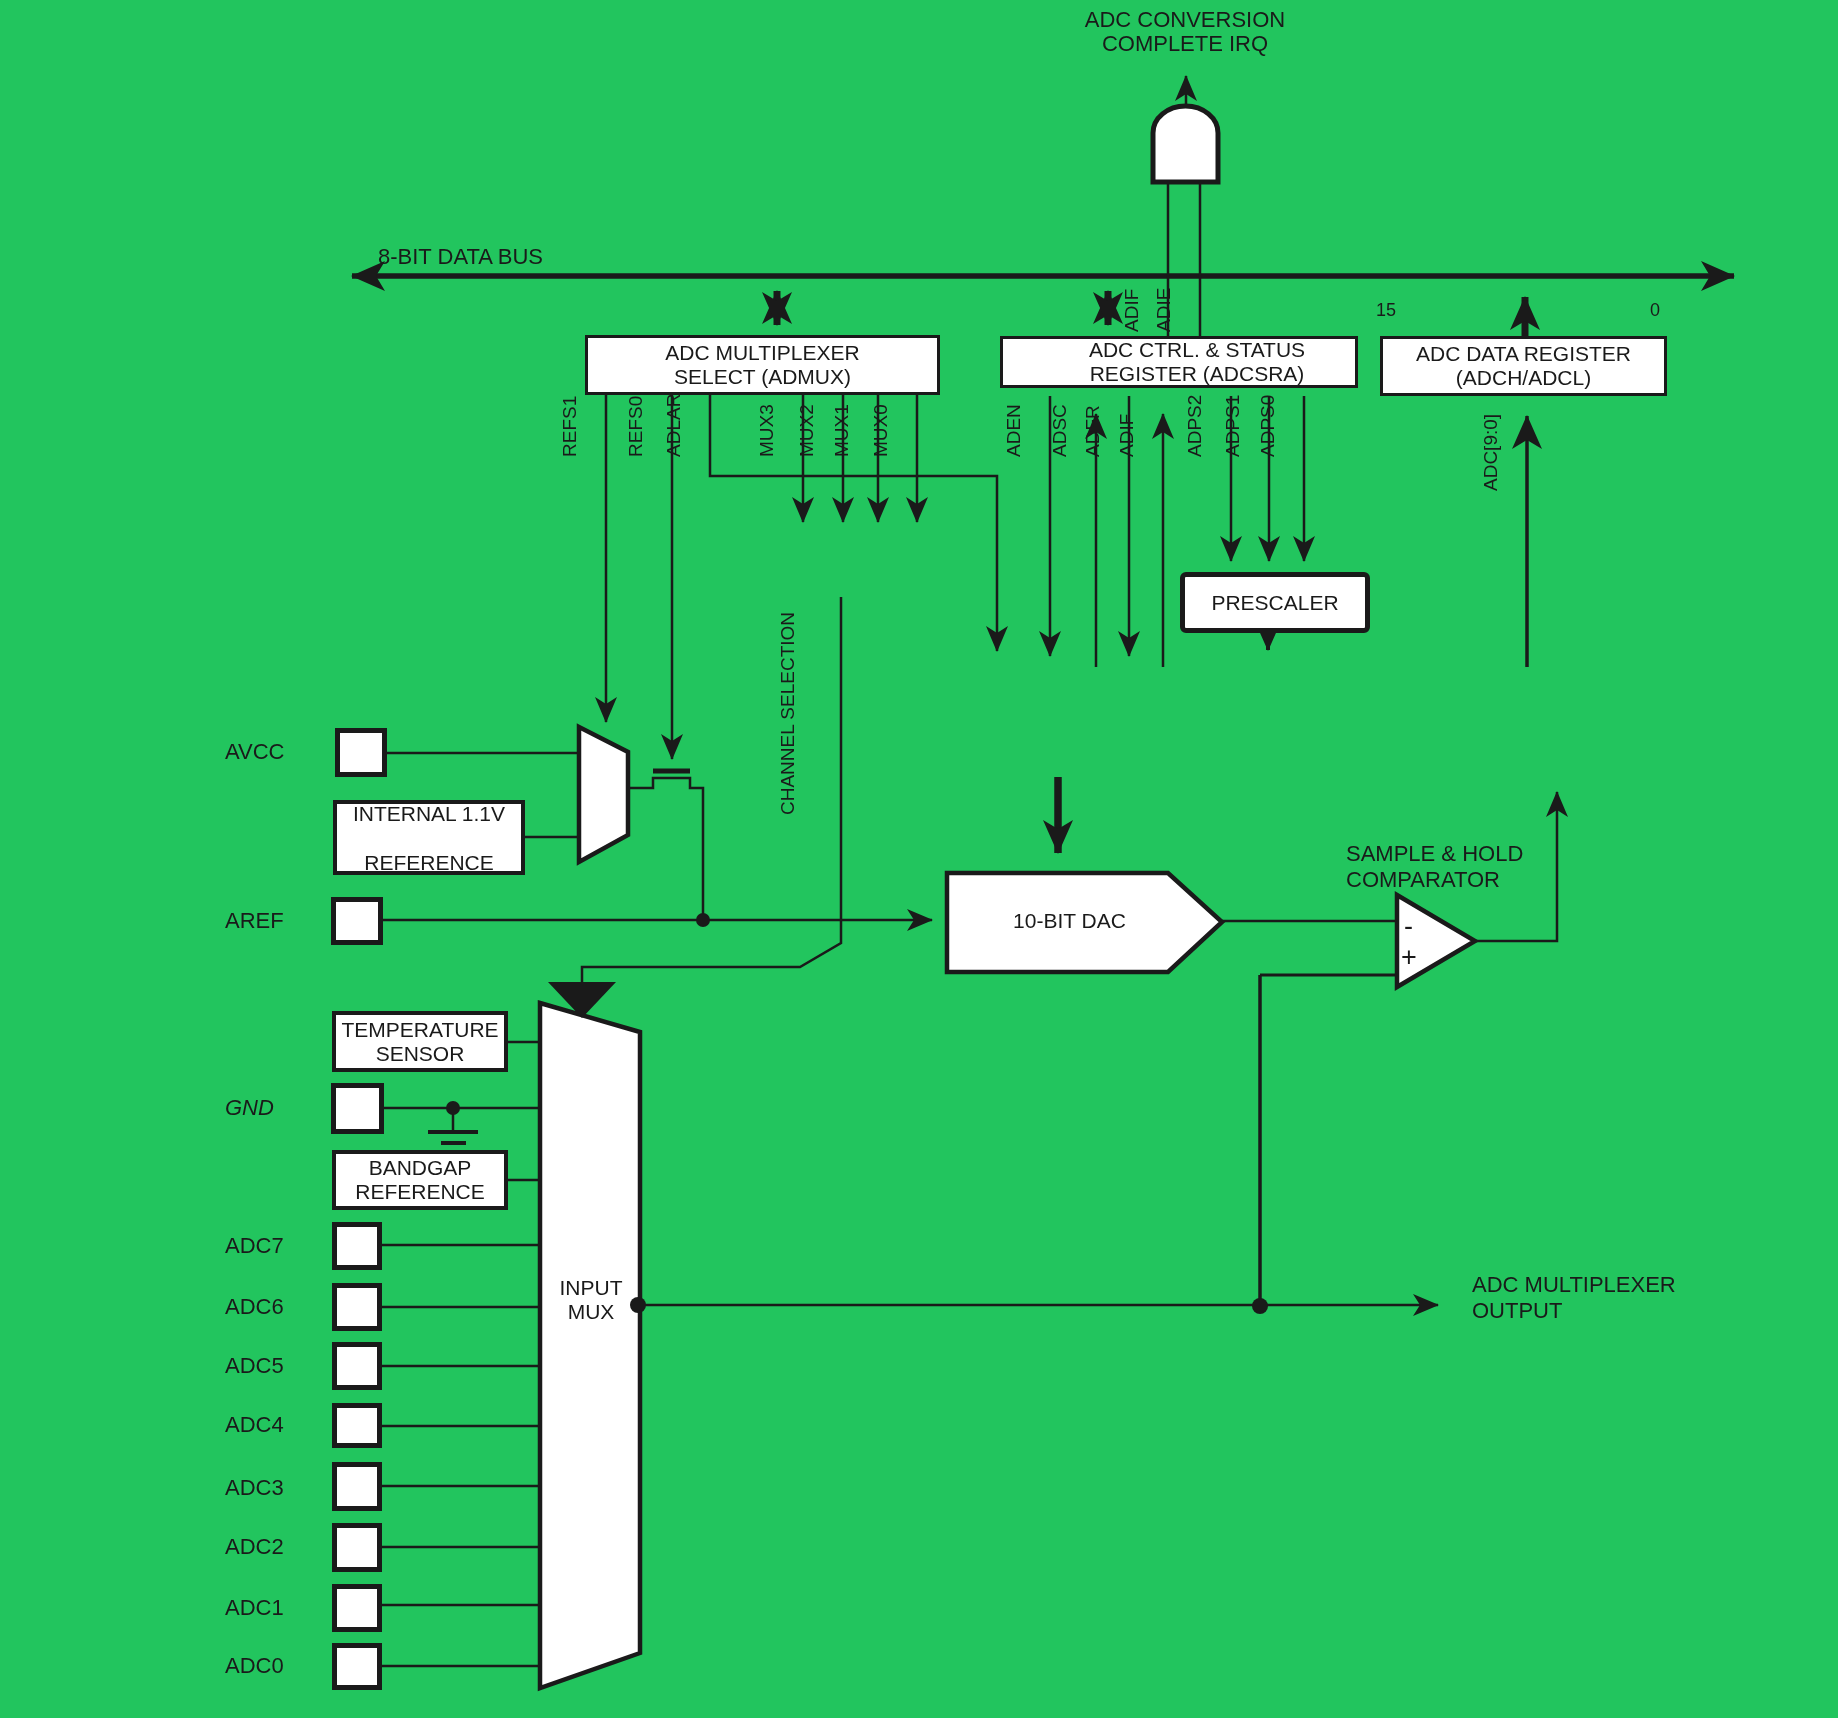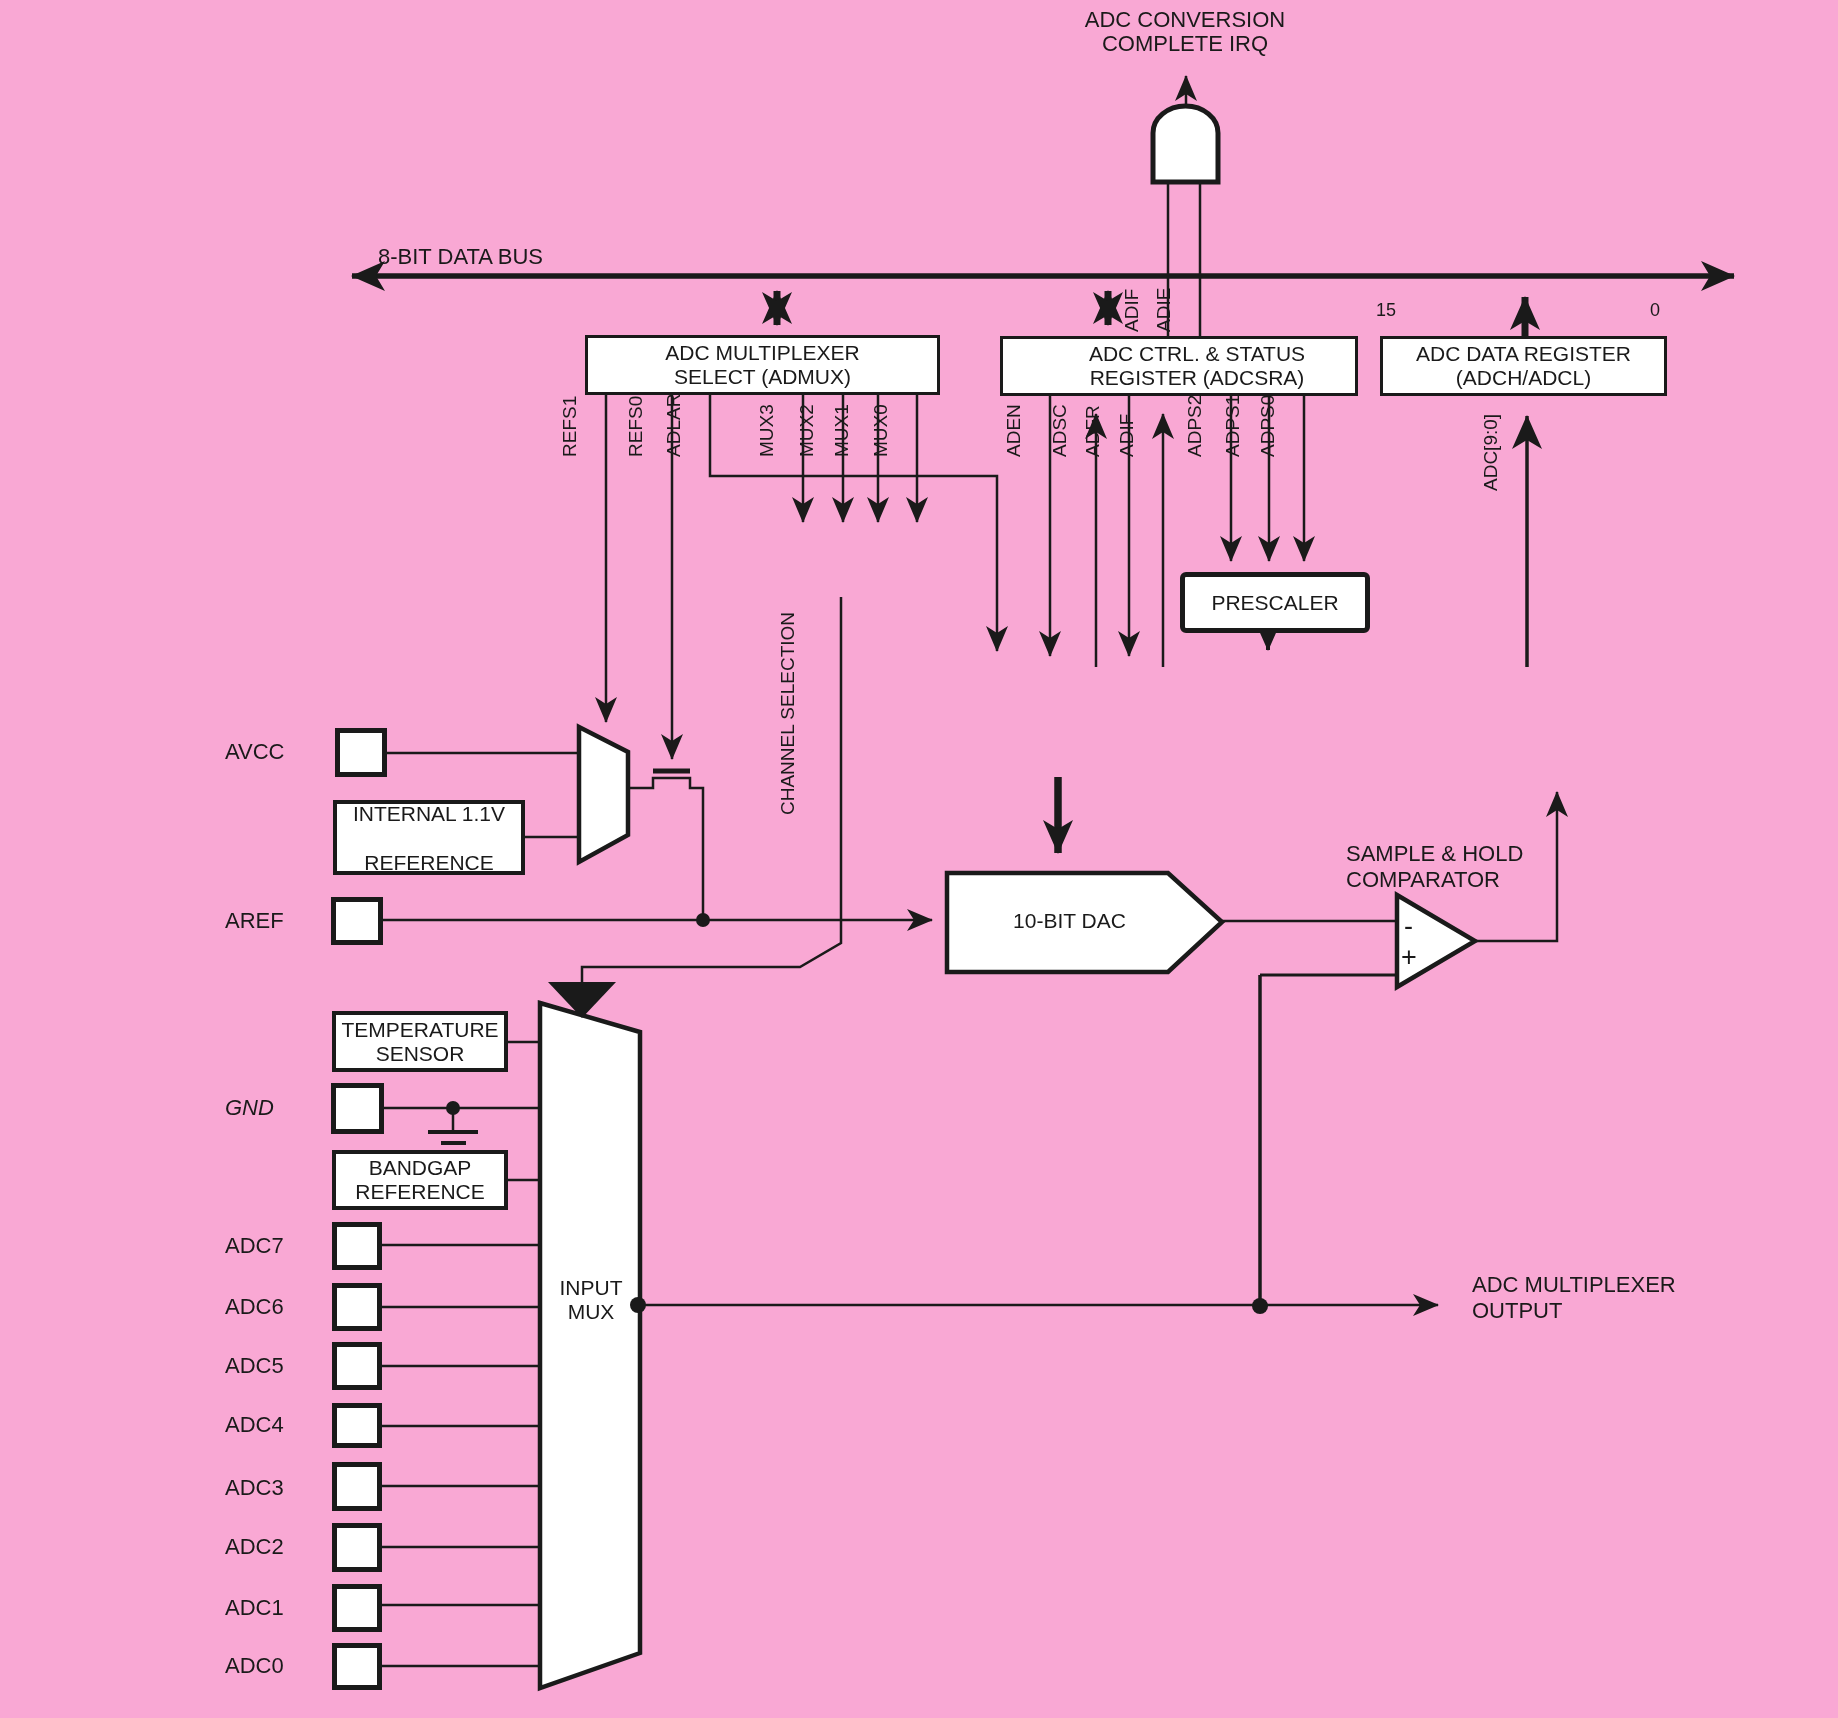--- a/index.html
+++ b/index.html
@@ -1,16 +1,16 @@
 <!DOCTYPE html>
 <html><head>
 <meta charset="utf-8">
 <style>
   html,body{margin:0;padding:0;background:#ffffff;}
-  #canvas{position:relative;width:1838px;height:1718px;background:#f9a8d4;overflow:hidden;
+  #canvas{position:relative;width:1838px;height:1718px;background:#22c55e;overflow:hidden;
           font-family:"Liberation Sans","DejaVu Sans",sans-serif;color:#1a1a1a;}
   #wires{position:absolute;left:0;top:0;}
   .abs{position:absolute;}
   .box{position:absolute;background:#ffffff;border:3px solid #1a1a1a;box-sizing:border-box;
        display:flex;flex-direction:column;align-items:center;justify-content:center;
        text-align:center;font-size:21px;line-height:24px;}
   .box.thick{border-width:5px;}
   .box.b4{border-width:4px;}
   .pinbox{position:absolute;background:#ffffff;border:5px solid #1a1a1a;box-sizing:border-box;}
   .pinlabel{position:absolute;width:100px;font-size:22px;line-height:24px;}
@@ -126,21 +126,21 @@
     <div>COMPLETE IRQ</div>
   </div>
 
   <div class="caption" style="left:378px;top:244px;">8-BIT DATA BUS</div>
 
   <div class="box" style="left:585px;top:335px;width:355px;height:60px;">
     <div>ADC MULTIPLEXER</div>
     <div>SELECT (ADMUX)</div>
   </div>
 
-  <div class="box" style="left:1000px;top:336px;width:358px;height:60px;padding-left:36px;">
+  <div class="box" style="left:1000px;top:336px;width:358px;height:52px;padding-left:36px;">
     <div>ADC CTRL. &amp; STATUS</div>
     <div>REGISTER (ADCSRA)</div>
   </div>
 
   <div class="box" style="left:1380px;top:336px;width:287px;height:60px;">
     <div>ADC DATA REGISTER</div>
     <div>(ADCH/ADCL)</div>
   </div>
 
   <div class="bitnum" style="left:1376px;top:300px;">15</div>

